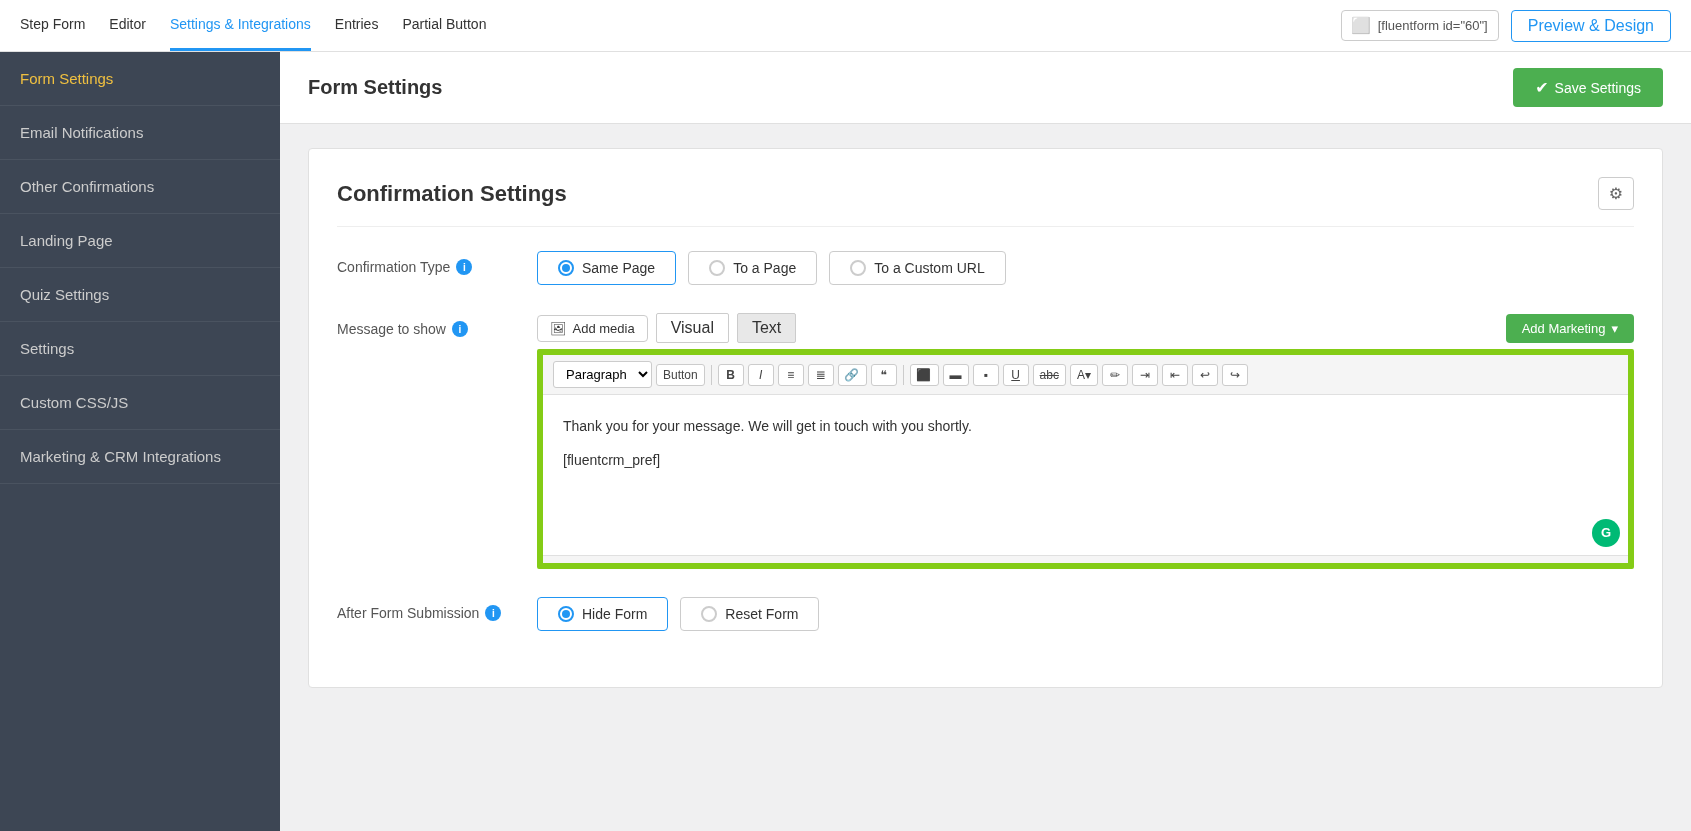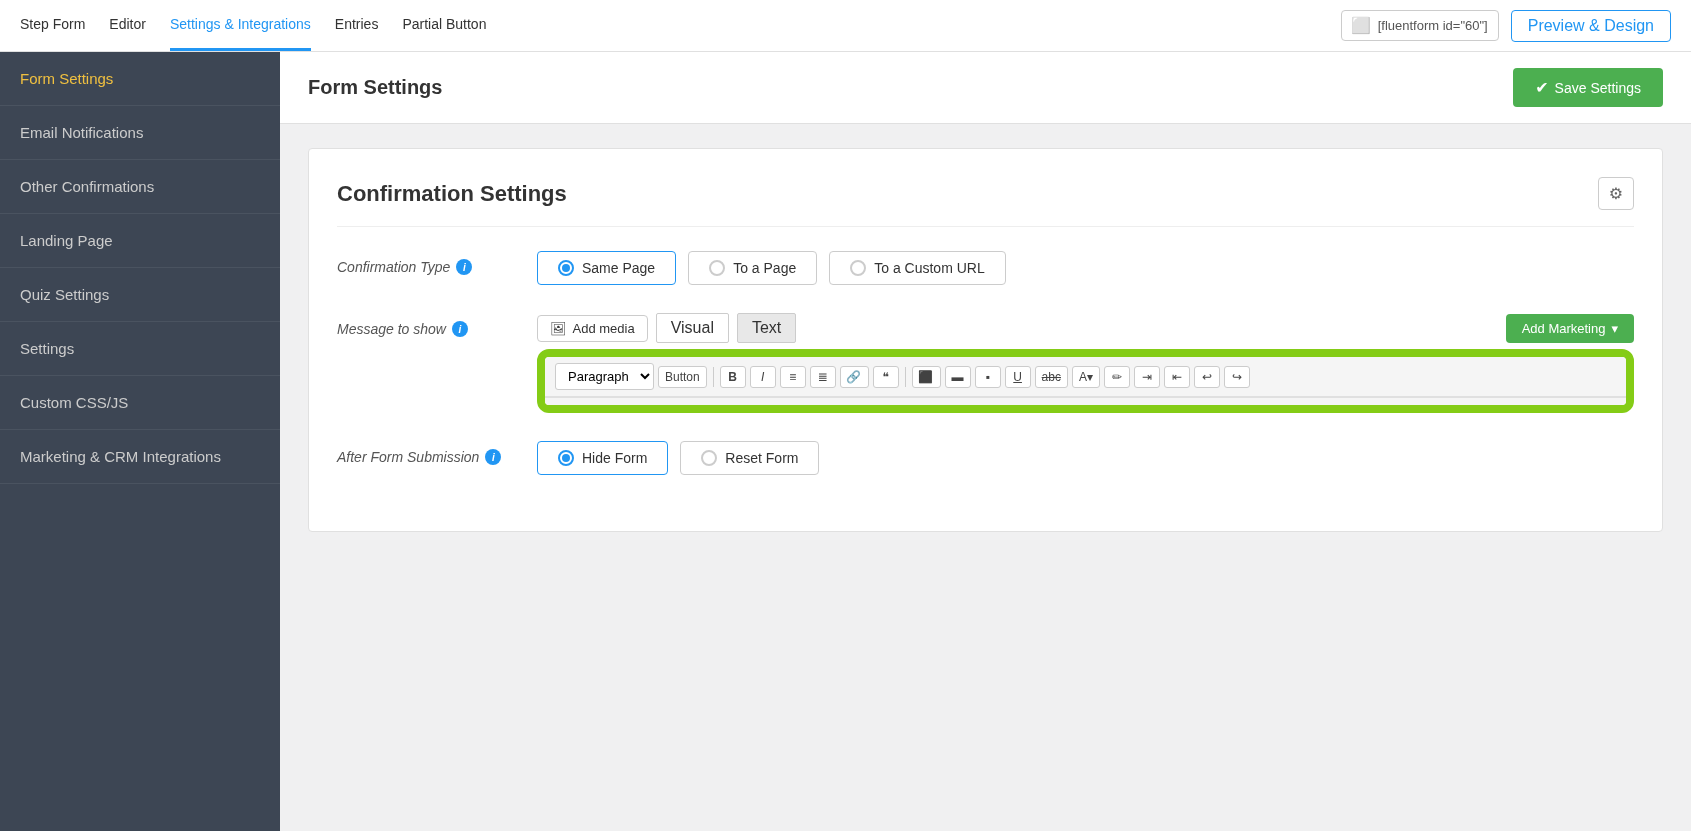--- a/index.html
+++ b/index.html
@@ -65,21 +65,21 @@
     .card-title { font-size: 22px; font-weight: 600; color: #333; }
     .gear-btn {
       border: 1px solid #ccc; border-radius: 4px; padding: 6px 10px;
       background: #fff; cursor: pointer; color: #666; font-size: 16px;
     }
 
     
     .form-row { display: flex; align-items: flex-start; margin-bottom: 28px; }
     .form-label {
       width: 200px; flex-shrink: 0; padding-top: 8px; color: #555; font-size: 14px;
-      display: flex; align-items: center; gap: 6px; font-style: italic;
+      display: flex; align-items: center; gap: 6px;
     }
     .info-icon {
       display: inline-flex; align-items: center; justify-content: center;
       width: 16px; height: 16px; border-radius: 50%; background: #2196f3;
       color: #fff; font-size: 10px; font-weight: bold; cursor: help;
     }
     .form-control { flex: 1; }
 
     
     .radio-group { display: flex; gap: 12px; }
@@ -91,21 +91,21 @@
     .radio-dot {
       width: 16px; height: 16px; border-radius: 50%; border: 2px solid #ccc;
       display: flex; align-items: center; justify-content: center; flex-shrink: 0;
     }
     .radio-dot.selected { border-color: #2196f3; }
     .radio-dot.selected::after {
       content: ''; width: 8px; height: 8px; border-radius: 50%; background: #2196f3;
     }
 
     
-    .editor-wrapper { border: 8px solid #84cc16; border-radius: 12px; overflow: hidden; }
+    .editor-wrapper { border: 6px solid #84cc16; border-radius: 2px; overflow: hidden; }
     .add-media-btn {
       display: flex; align-items: center; gap: 6px; border: 1px solid #ccc;
       background: #fff; border-radius: 4px; padding: 5px 12px; cursor: pointer; font-size: 13px; color: #333;
     }
     .tab-btn {
       padding: 5px 14px; border: 1px solid #ccc; background: #fff; cursor: pointer;
       font-size: 16px; color: #333; border-radius: 2px;
     }
     .tab-btn.active { background: #e8e8e8; }
     .add-shortcodes-btn {
@@ -264,20 +264,27 @@
                 <button class="toolbar-btn"><u>U</u></button>
                 <button class="toolbar-btn"><s>abc</s></button>
                 <button class="toolbar-btn">A▾</button>
                 <button class="toolbar-btn">✏</button>
                 <button class="toolbar-btn">⇥</button>
                 <button class="toolbar-btn">⇤</button>
                 <button class="toolbar-btn">↩</button>
                 <button class="toolbar-btn">↪</button>
               </div>
 
+              <div class="editor-body" contenteditable="true" style="">
+                <div class="editor-content">
+                  <p>Thank you for your message. We will get in touch with you shortly.</p>
+                  <p>[fluentcrm_pref]</p>
+                </div>
+                <div class="grammarly-badge">G</div>
+              </div>
 
               <div class="editor-resize"></div>
             </div>
 
           </div>
         </div>
 
         <div class="after-form-row">
           <div class="form-label">
             <span>After Form Submission</span>

